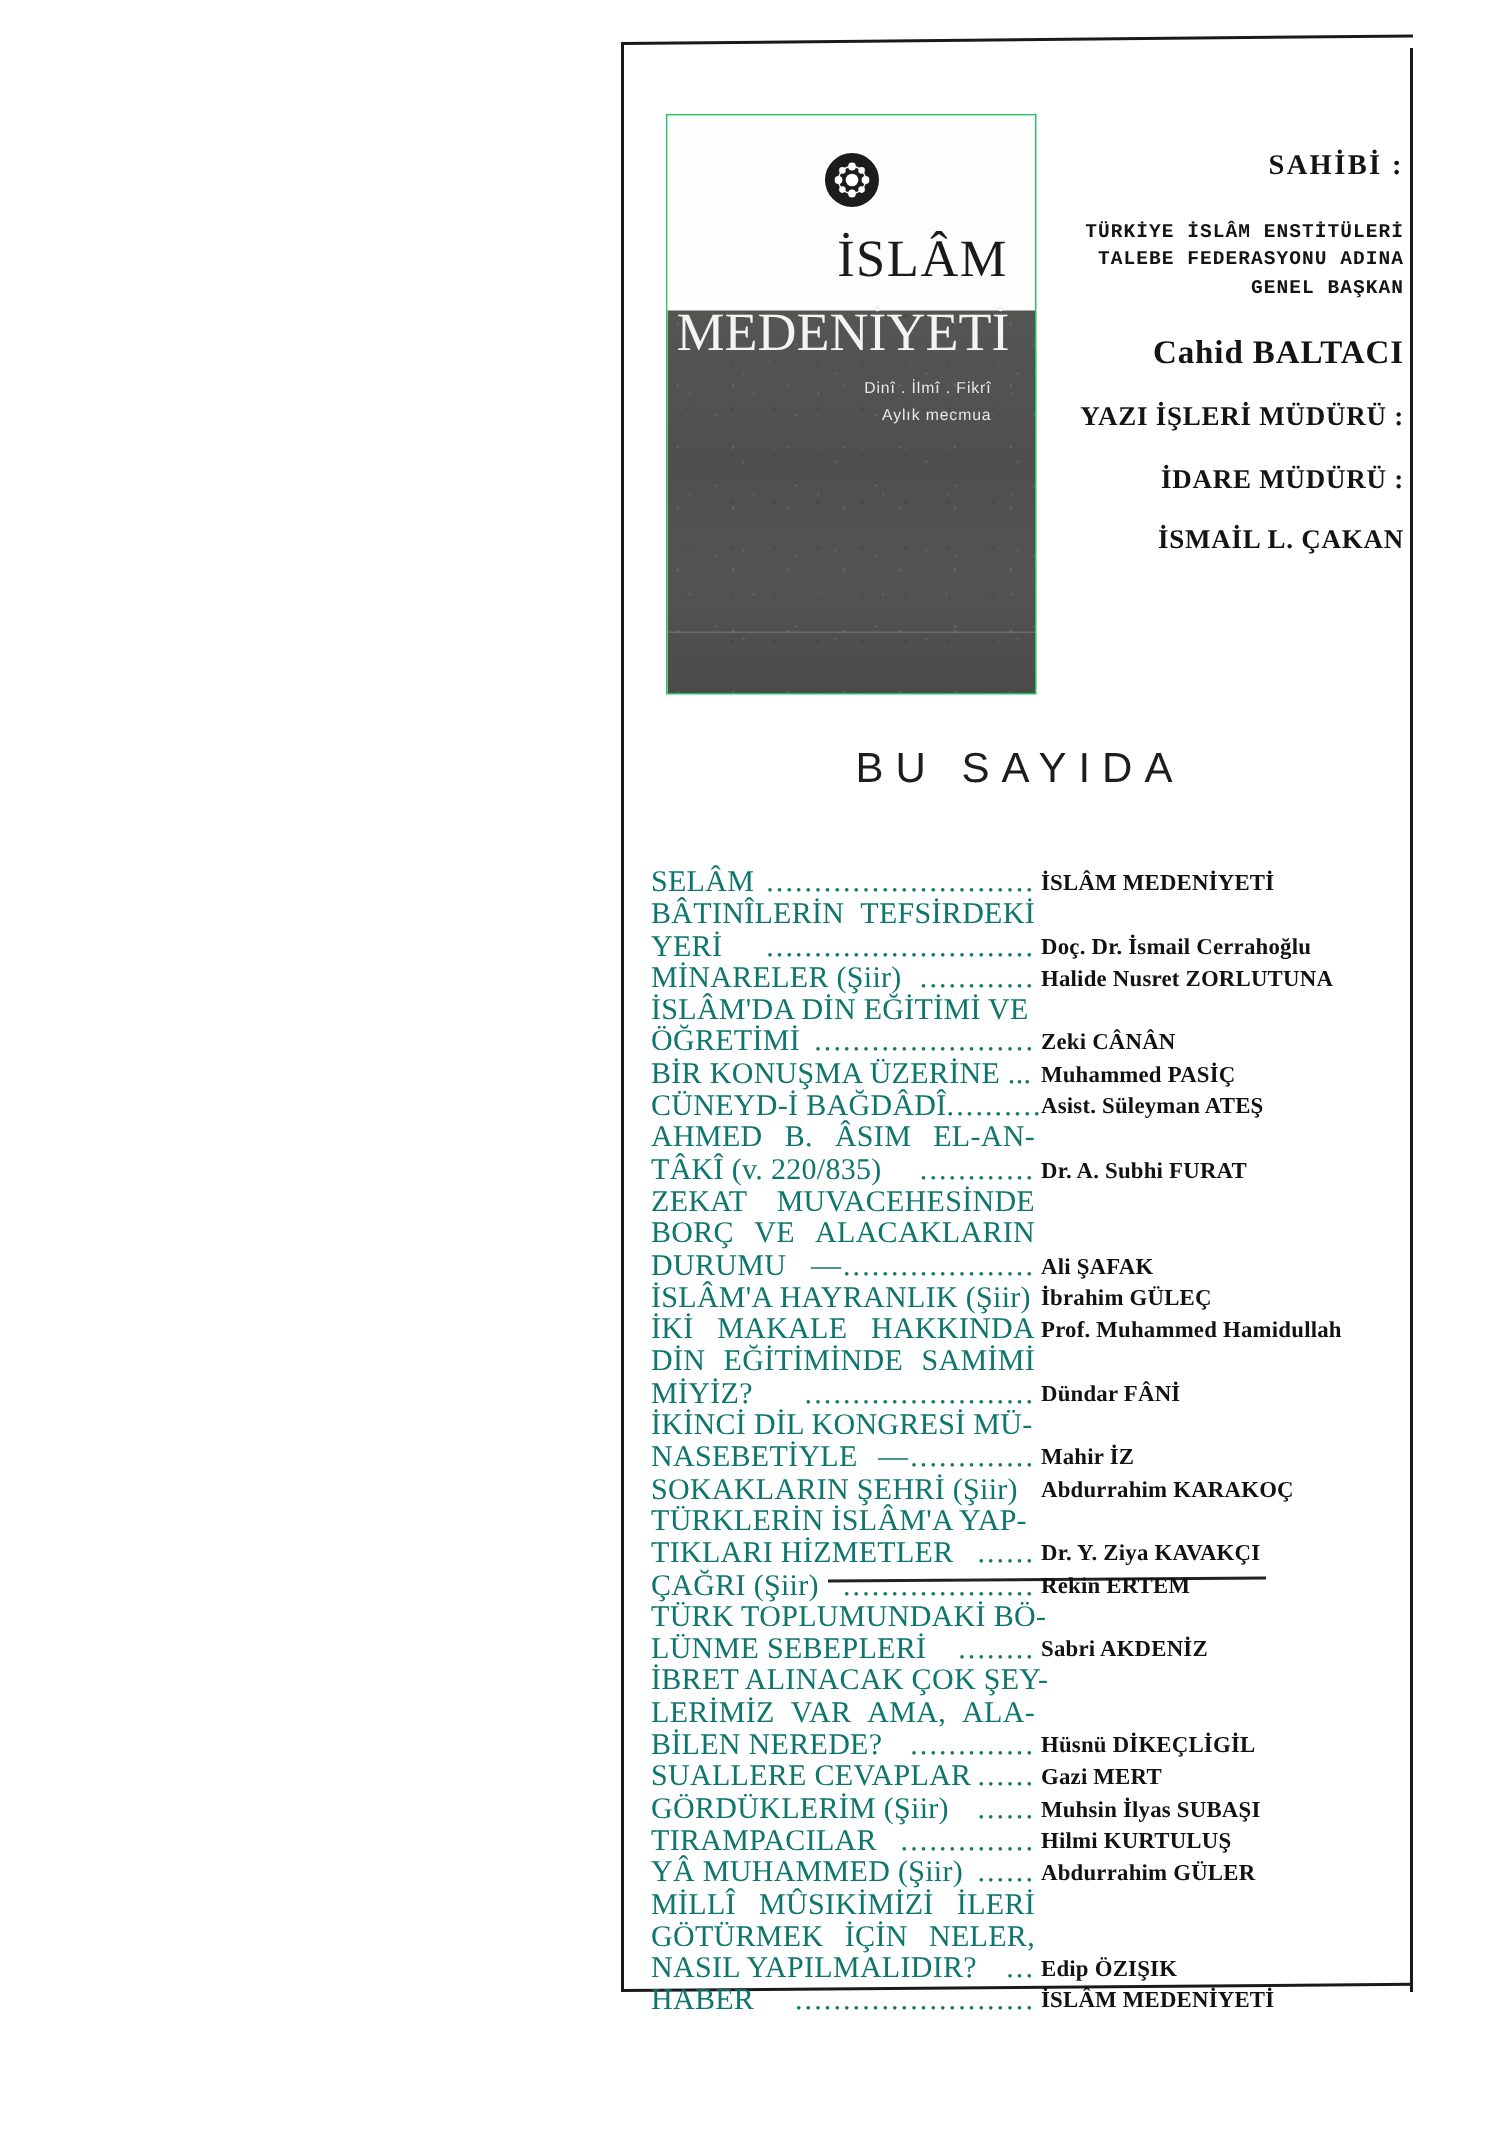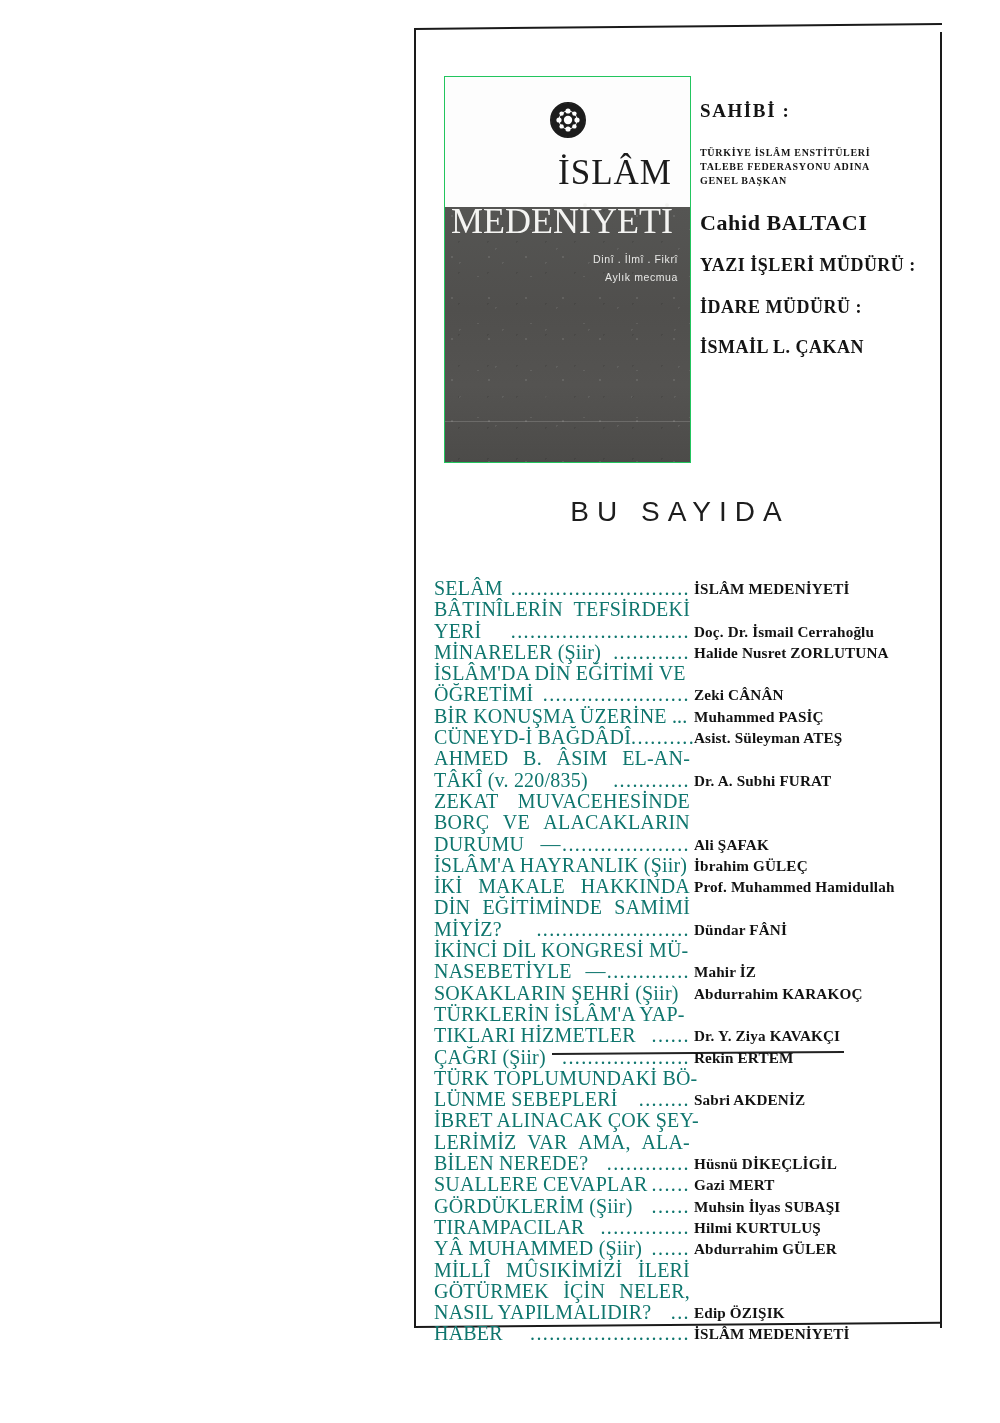--- a/index.html
+++ b/index.html
@@ -111,50 +111,51 @@
     text-align: left;
     font-family: "Liberation Serif", serif;
     font-size: 36px;
     letter-spacing: 0px;
     color: #f4f4f2;
     line-height: 1;
     z-index: 3;
   }
   .cover-sub {
     position: absolute;
-    right: 12px;
+    right: 29px;
     font-family: "Liberation Sans", sans-serif;
     font-size: 10.5px;
     color: #e8e8e6;
     letter-spacing: 0.6px;
     z-index: 3;
   }
   #cover-sub1 { top: 176px; }
   #cover-sub2 { top: 194px; }
 
   
   #masthead {
     position: absolute;
     left: 700px;
     top: 100px;
     width: 236px;
-    text-align: left;
+    text-align: right;
     color: #141414;
   }
   .mh-sahibi {
     font-size: 19px;
     font-weight: bold;
     letter-spacing: 1.6px;
     margin-bottom: 24px;
   }
   .mh-org {
-    font-size: 10px;
+    font-size: 13px;
     font-weight: bold;
     letter-spacing: 0.7px;
     line-height: 1.42;
+    font-family: Liberation Mono, monospace;
   }
   .mh-name-big {
     font-size: 22px;
     font-weight: bold;
     letter-spacing: 0.6px;
     margin-top: 21px;
   }
   .mh-role {
     font-size: 18px;
     font-weight: bold;

